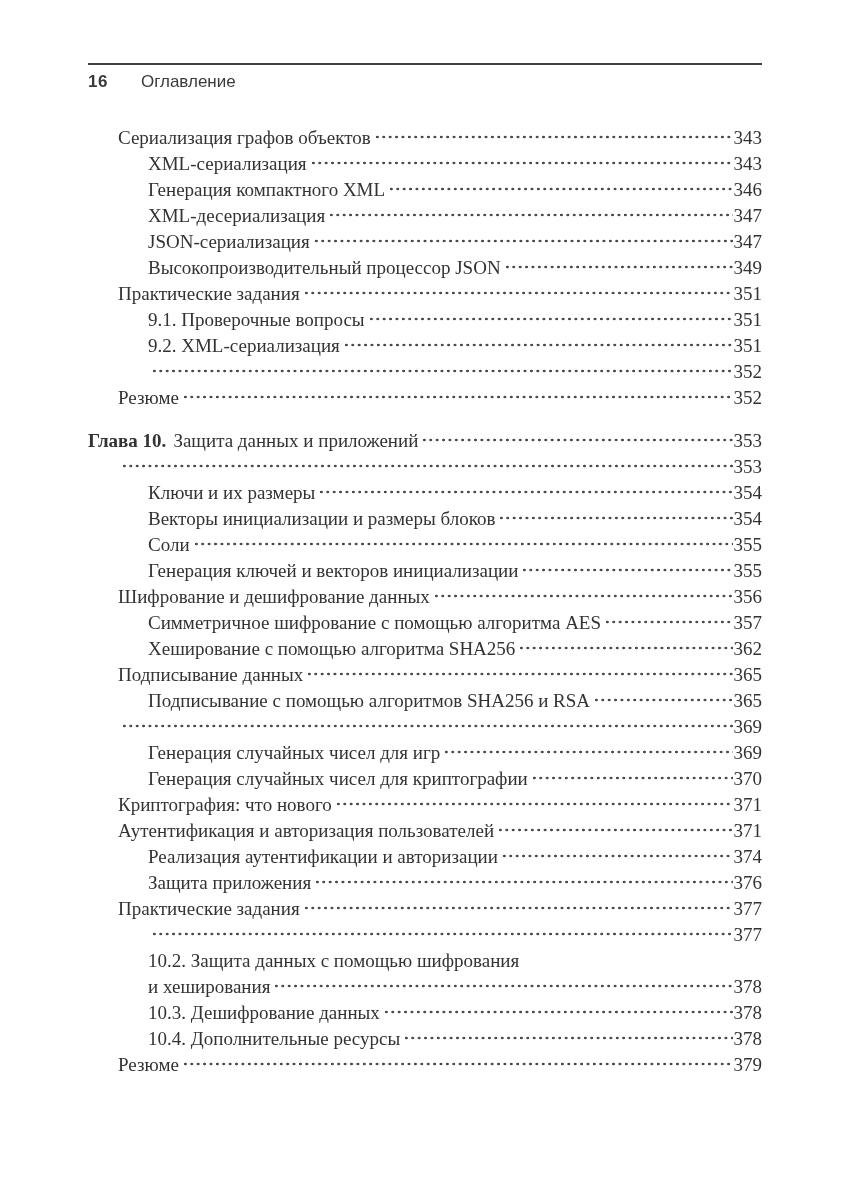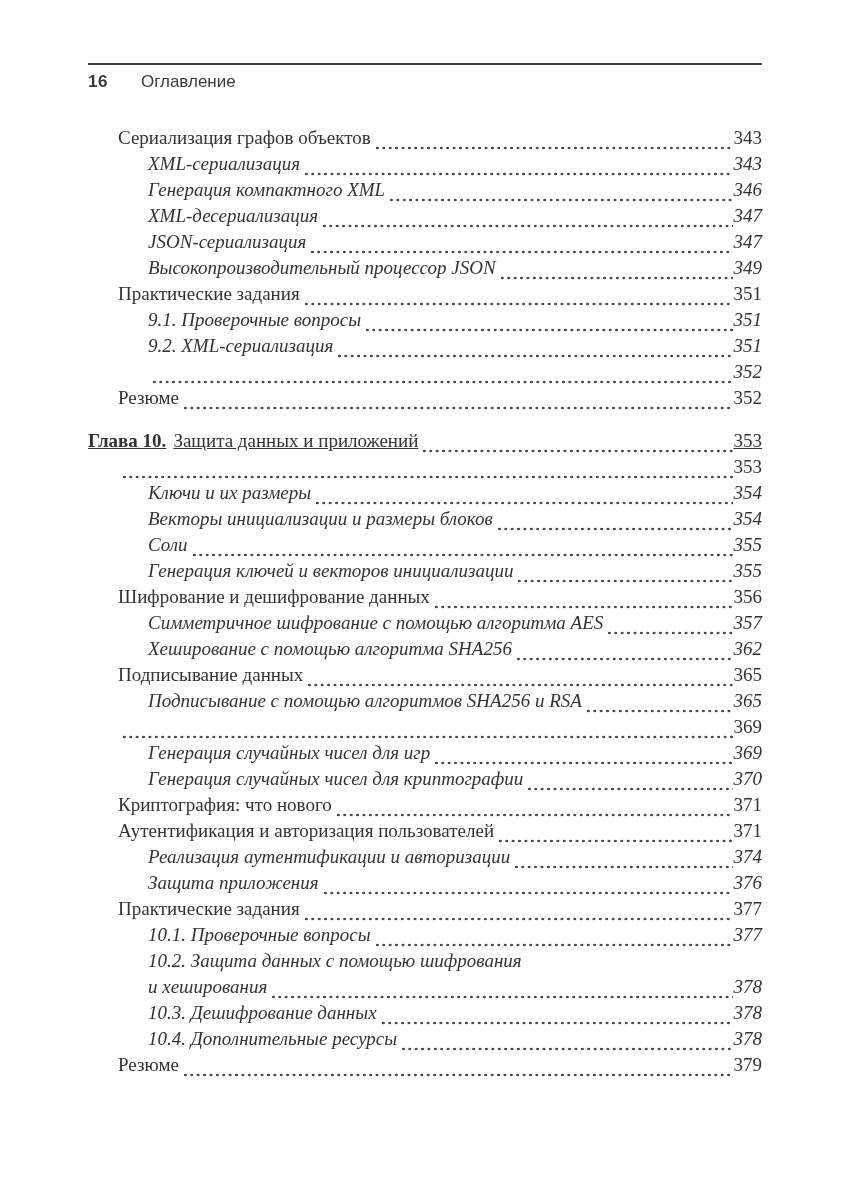--- a/index.html
+++ b/index.html
@@ -33,24 +33,24 @@
   }
   .pagenum { font-weight: bold; letter-spacing: 0.5px; }
   
   .toc {
     position: absolute;
     left: 88px; right: 88px; top: 125px;
     font-size: 19px;
     line-height: 26px;
     color: #333333;
   }
-  .row { display: flex; align-items: flex-end; }
+  .row { display: flex; align-items: center; }
   .row.level-1 { padding-left: 30px; }
-  .row.level-2 { padding-left: 60px; font-style: italic; }
-  .row.gap-before { margin-top: 17px; text-decoration: underline; }
+  .row.level-2 { padding-left: 60px; }
+  .row.gap-before { margin-top: 17px; }
   .prefix { font-weight: bold; margin-right: 7px; white-space: nowrap; }
   .title { white-space: nowrap; }
   .leader {
     flex: 1 1 auto;
     min-width: 10px;
     height: 4px;
     margin: 0 1px 0 5px;
     background-image: radial-gradient(circle at 1.3px 2px, #4a4a4a 1.1px, rgba(0,0,0,0) 1.65px);
     background-size: 6.4px 4px;
     background-repeat: repeat-x;
@@ -243,21 +243,20 @@
     <span class="page">376</span>
   </div>
       <div class="row level-1">
 
     <span class="title">Практические задания</span>
     <span class="leader"></span>
     <span class="page">377</span>
   </div>
       <div class="row level-2">
 
-    <span class="title">10.1. Проверочные вопросы</span>
     <span class="leader"></span>
     <span class="page">377</span>
   </div>
       <div class="row level-2">
 
     <span class="title">10.2. Защита данных с помощью шифрования</span>
 
   </div>
       <div class="row level-2">
 

